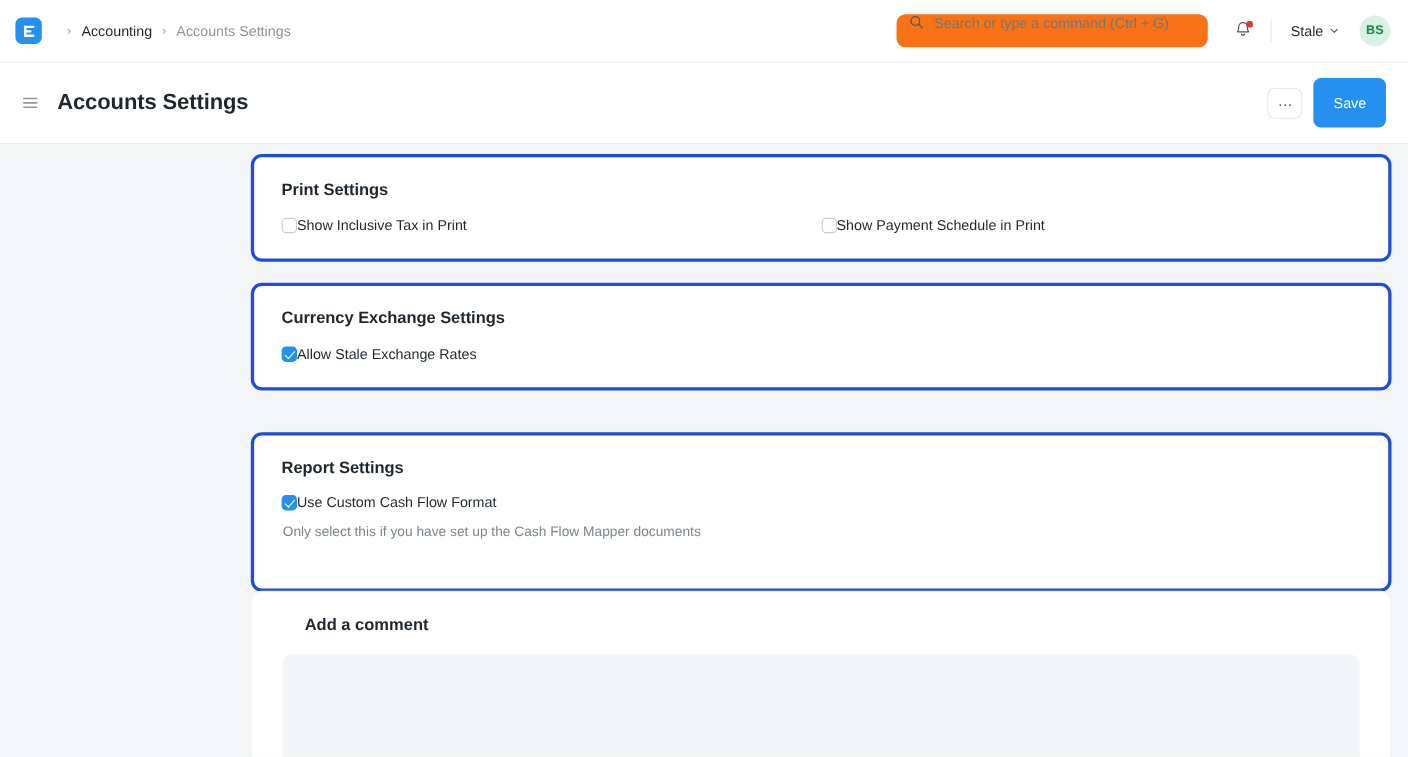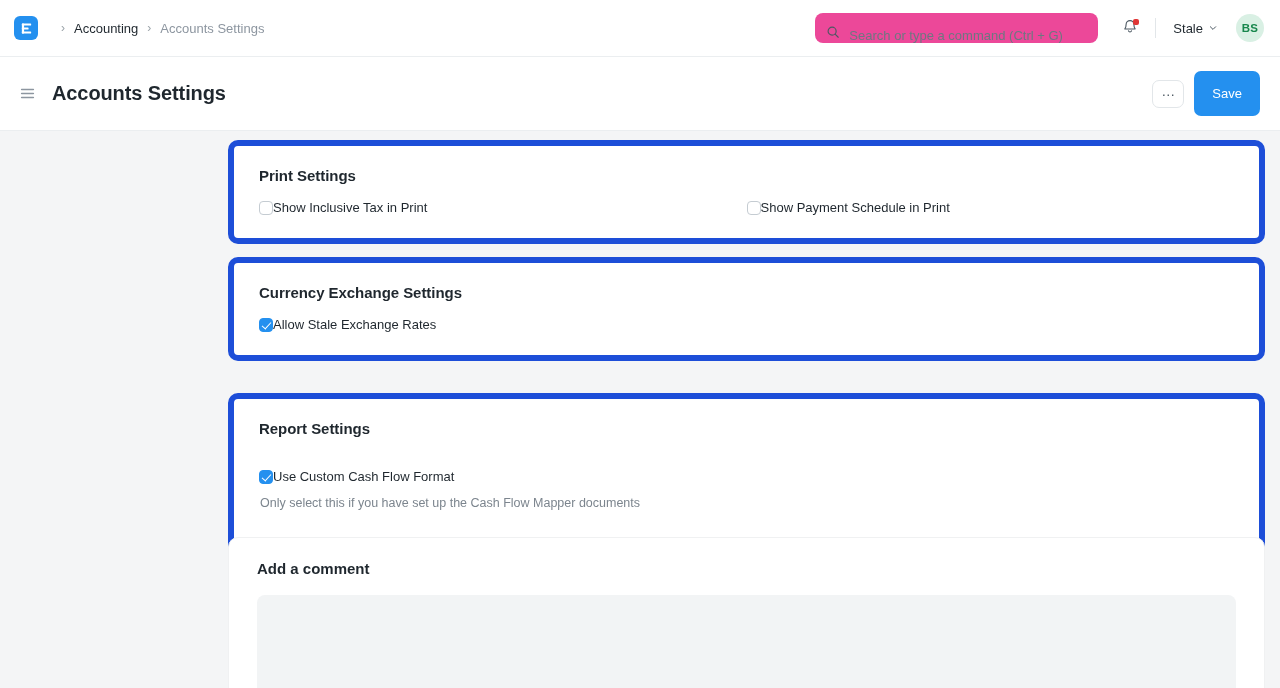--- a/index.html
+++ b/index.html
@@ -68,24 +68,24 @@
   .nav-right {
     margin-left: auto;
     display: flex;
     align-items: center;
     gap: 0;
   }
 
   .search-box {
     width: 283px;
     height: 30px;
-    background: #ec4899;
+    background: #f97316;
     border-radius: 8px;
     display: flex;
-    align-items: flex-end;
+    align-items: flex-start;
     padding: 0 11px;
     gap: 9px;
     margin-right: 18px;
   }
   .search-box svg { flex: 0 0 auto; }
   .search-input {
     border: none;
     outline: none;
     background: transparent;
     font-family: "Liberation Sans", sans-serif;
@@ -217,21 +217,21 @@
     height: calc(688px - 57px - 74px);
     overflow: hidden;
     position: relative;
   }
 
   .card {
     position: absolute;
     left: 228px;
     width: 1037px;
     background: #ffffff;
-    border: 6px solid #1d4ed8;
+    border: 3px solid #1d4ed8;
     border-radius: 10px;
     padding: 21px 25px 22px 25px;
   }
 
   .card-title {
     font-size: 15px;
     font-weight: 700;
     color: #1f272e;
     letter-spacing: -0.05px;
   }
@@ -303,21 +303,21 @@
     width: 1037px;
     background: #ffffff;
     border: 1px solid #f0f1f2;
     border-radius: 10px;
     padding: 22px 28px 0 28px;
   }
   .comment-title {
     font-size: 15px;
     font-weight: 700;
     color: #1f272e;
-    margin-left: 0;
+    margin-left: 20px;
   }
   .comment-box {
     margin-top: 18px;
     background: #f2f4f5;
     border-radius: 8px 8px 0 0;
     height: 120px;
   }
 </style>
 </head>
 <body>
@@ -426,21 +426,21 @@
           <span class="cb checked"></span>
           <span class="cb-label">Allow Stale Exchange Rates</span>
         </div>
       </div>
       <div class="cb-col"></div>
     </div>
   </div>
 
   <div class="card" style="top:262px; padding-bottom:44px;">
     <div class="card-title">Report Settings</div>
-    <div class="cb-grid" style="margin-top:32px;flex-direction:column;">
+    <div class="cb-grid" style="margin-top:15px;flex-direction:column;">
       <div class="cb-col">
         <div class="cb-row">
           <span class="cb checked"></span>
           <span class="cb-label">Use Custom Cash Flow Format</span>
         </div>
         <div class="cb-desc">Only select this if you have set up the Cash Flow Mapper documents</div>
       </div>
       <div class="cb-col"></div>
     </div>
   </div>

